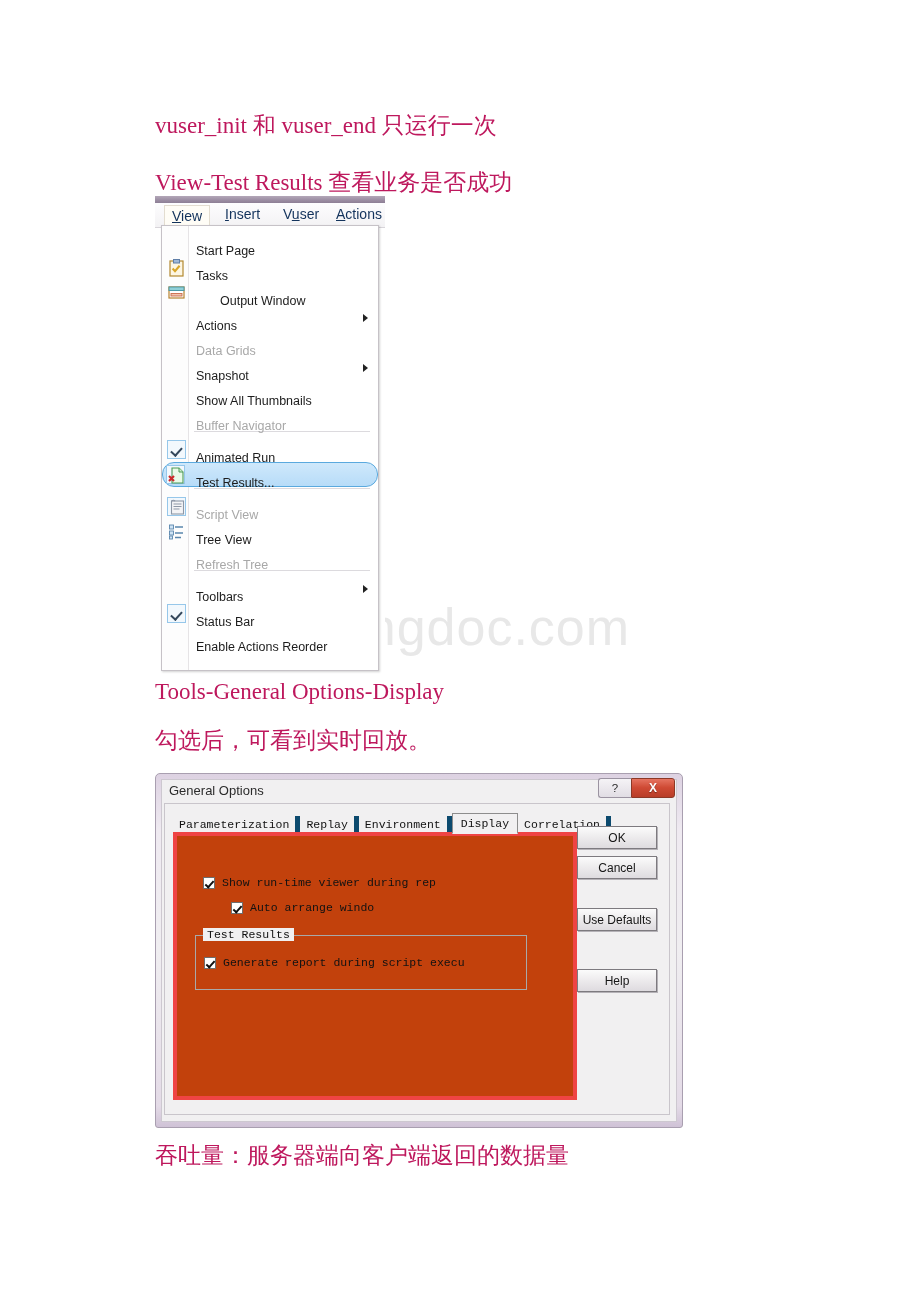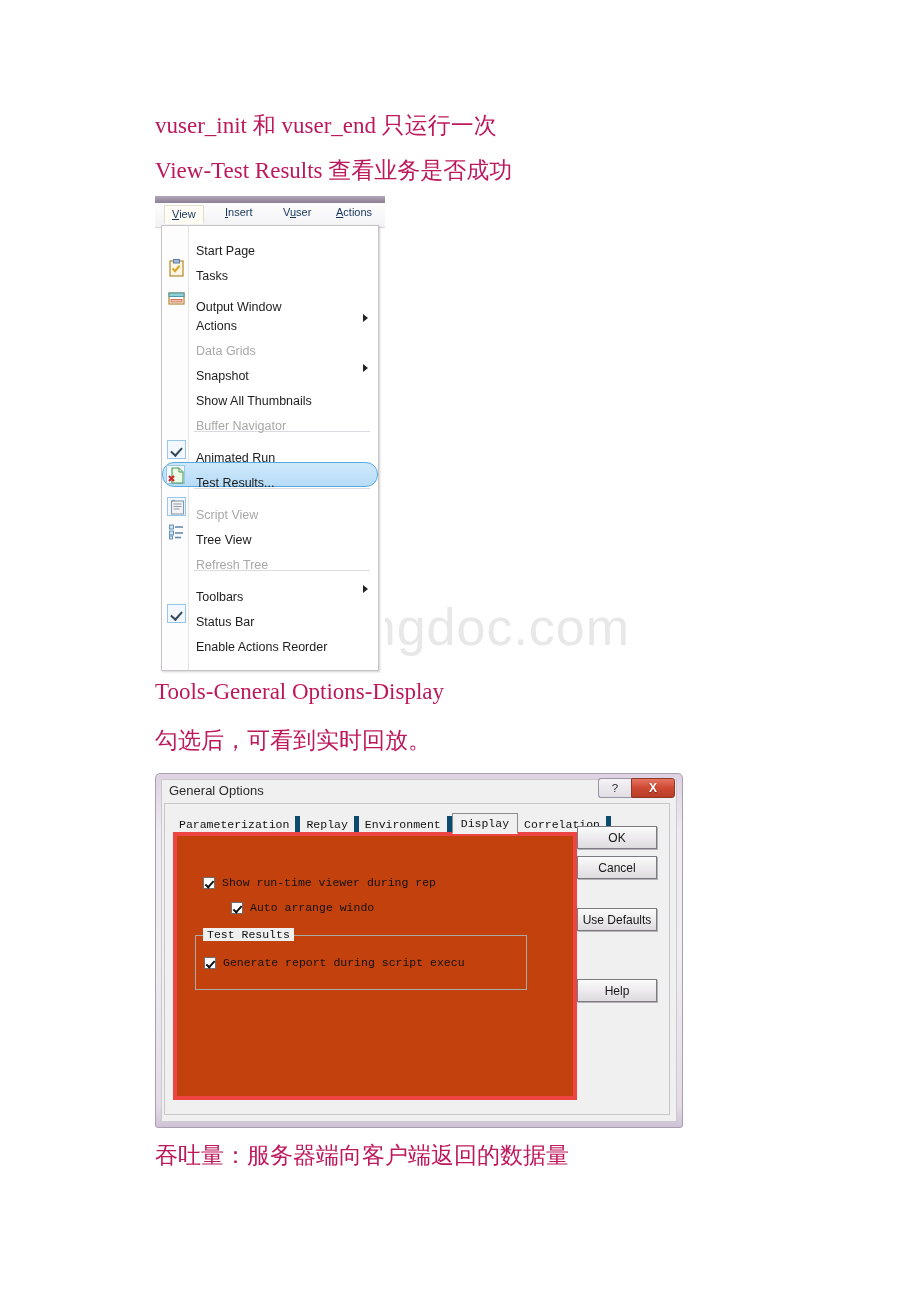--- a/index.html
+++ b/index.html
@@ -59,21 +59,21 @@
     position: absolute;
     left: 0; top: 7px;
     width: 230px; height: 24px;
     background: linear-gradient(to bottom,#fdfdfe 0%, #f3f2f4 100%);
     border-bottom: 1px solid #d8d5da;
   }
   .menubar-item {
     position: absolute;
     top: 3px;
     font-family: "Liberation Sans", sans-serif;
-    font-size: 11px;
+    font-size: 14px;
     color: #13335c;
     white-space: nowrap;
   }
   .menubar-item u { text-decoration: underline; }
   .mb-view   { left: 9px; background:#fffdf6; padding:2px 7px 3px 7px;
                border:1px solid #e3ddd0; border-bottom:1px solid #fffdf6; top:2px; }
   .mb-insert { left: 70px; }
   .mb-vuser  { left: 128px; }
   .mb-actions{ left: 181px; }
 
@@ -304,21 +304,21 @@
     color: #161616;
     box-sizing: border-box;
   }
 </style>
 </head>
 <body>
 
 <div class="watermark">www.bingdoc.com</div>
 
 <div class="doc-line" style="left:155px; top:110px;">vuser_init 和 vuser_end 只运行一次</div>
-<div class="doc-line" style="left:155px; top:155px;">View-Test Results 查看业务是否成功</div>
+<div class="doc-line" style="left:155px; top:167px;">View-Test Results 查看业务是否成功</div>
 <div class="doc-line" style="left:155px; top:679px;">Tools-General Options-Display</div>
 <div class="doc-line" style="left:155px; top:725px;">勾选后，可看到实时回放。</div>
 <div class="doc-line" style="left:155px; top:1140px;">吞吐量：服务器端向客户端返回的数据量</div>
 
 <div class="menu-shot">
   <div class="menu-topstrip"></div>
 
   <div class="menubar">
     <div class="menubar-item mb-view"><u>V</u>iew</div>
     <div class="menubar-item mb-insert"><u>I</u>nsert</div>
@@ -341,21 +341,21 @@
       <span class="gi">
         <svg width="19" height="19" viewBox="0 0 19 19">
           <rect x="3" y="3" width="13" height="15" fill="#fdf6e3" stroke="#b3892f" stroke-width="1.2"></rect>
           <rect x="6.5" y="1.5" width="6" height="3.5" fill="#9fb8d8" stroke="#5f7fa8" stroke-width="1"></rect>
           <path d="M5.6 10.5 l2.4 2.6 l4.6 -5.4" fill="none" stroke="#d8a62a" stroke-width="2.1"></path>
         </svg>
       </span>
       <span class="mi-label">Tasks</span>
     </div>
 
-    <div class="mi" style="top:60px;">
+    <div class="mi" style="top:54px;padding-left:24px;">
       <span class="gi">
         <svg width="19" height="19" viewBox="0 0 19 19">
           <rect x="2" y="4" width="15" height="11" fill="#ffffff" stroke="#b8832f" stroke-width="1.2"></rect>
           <rect x="2" y="4" width="15" height="3.5" fill="#8fd0d8" stroke="#4e9aa6" stroke-width="1"></rect>
           <rect x="4" y="10.5" width="11" height="2.5" fill="#f2c4b0" stroke="#c96a4a" stroke-width="0.9"></rect>
         </svg>
       </span>
       <span class="mi-label">Output Window</span>
     </div>
 
@@ -479,16 +479,16 @@
           <span class="cb checked"></span>
           <span>Generate report during script execu</span>
         </div>
       </div>
 
     </div>
 
     <div class="dlgbtn" style="right:12px; top:22px;">OK</div>
     <div class="dlgbtn" style="right:12px; top:52px;">Cancel</div>
     <div class="dlgbtn" style="right:12px; top:104px;">Use Defaults</div>
-    <div class="dlgbtn" style="right:12px; top:175px;">Help</div>
+    <div class="dlgbtn" style="right:12px; top:165px;">Help</div>
 
   </div>
 </div>
 
 </body></html>

